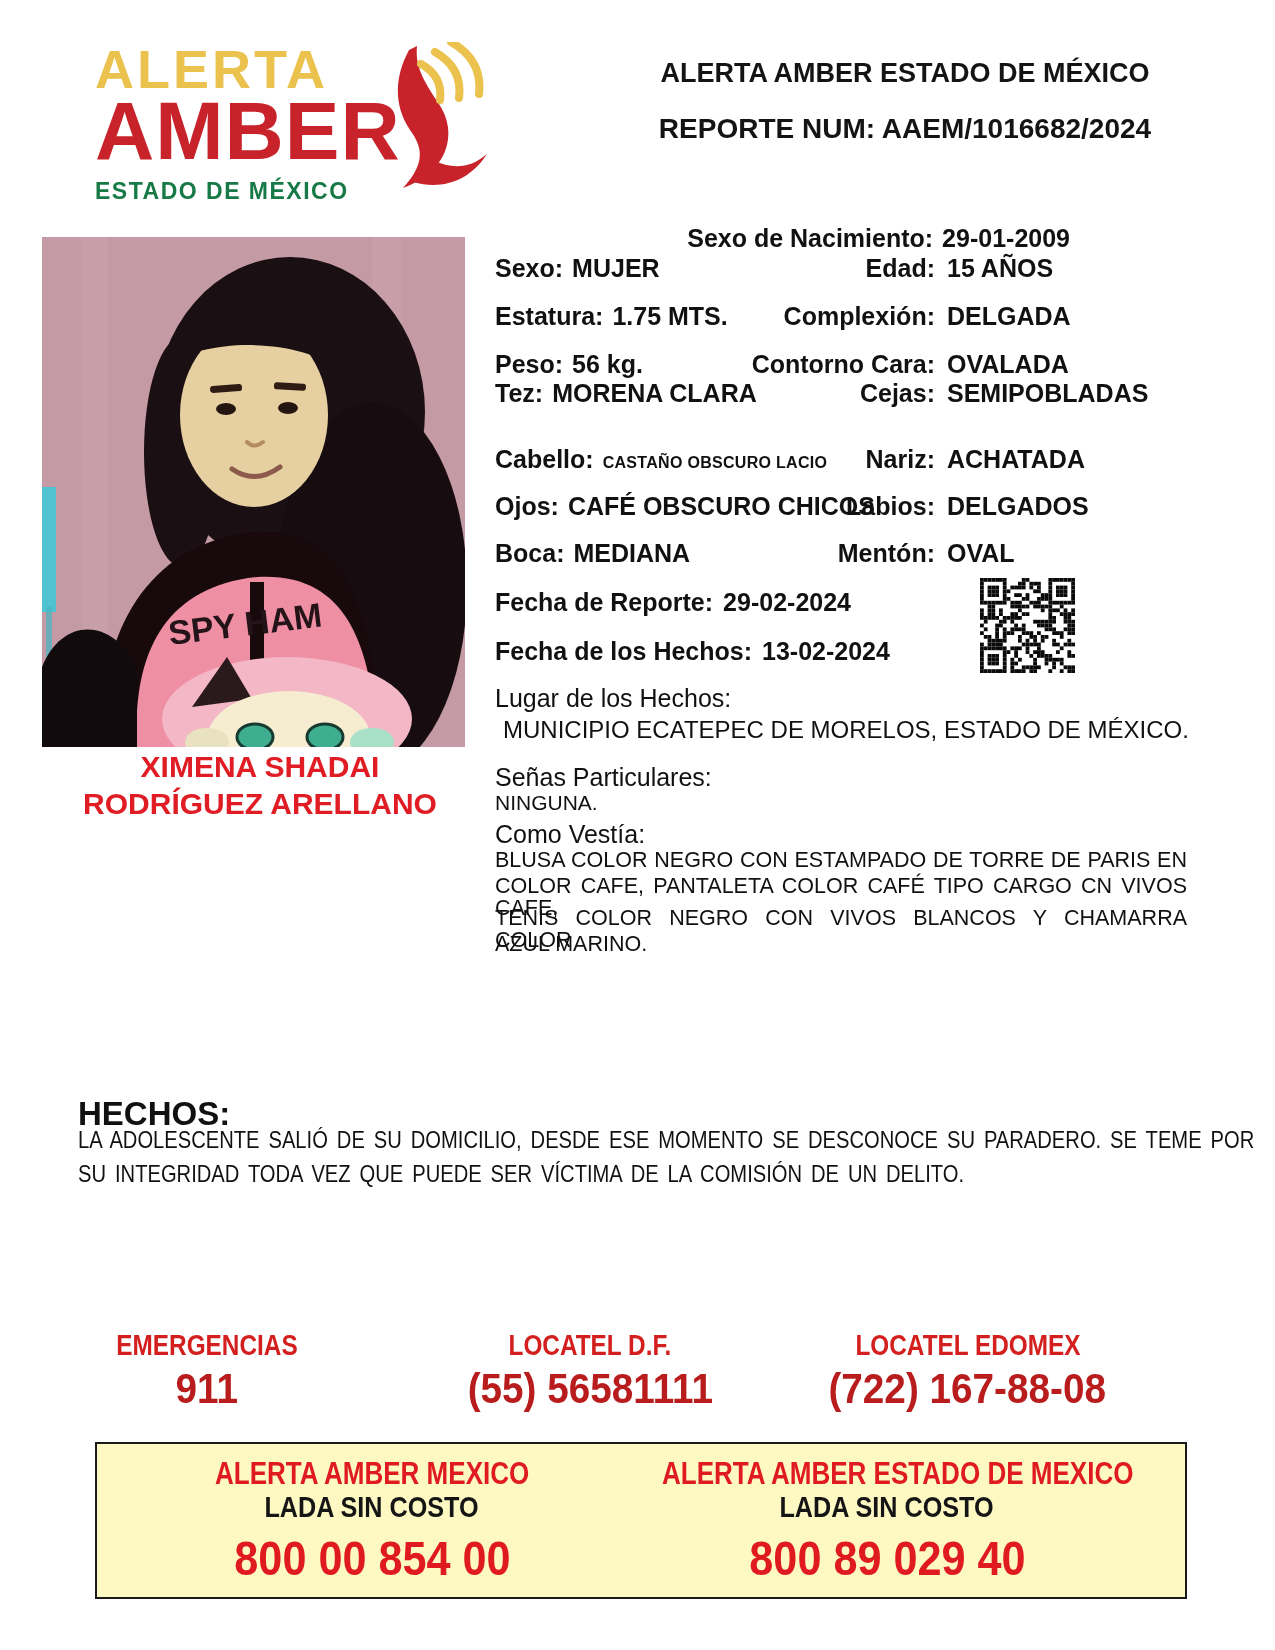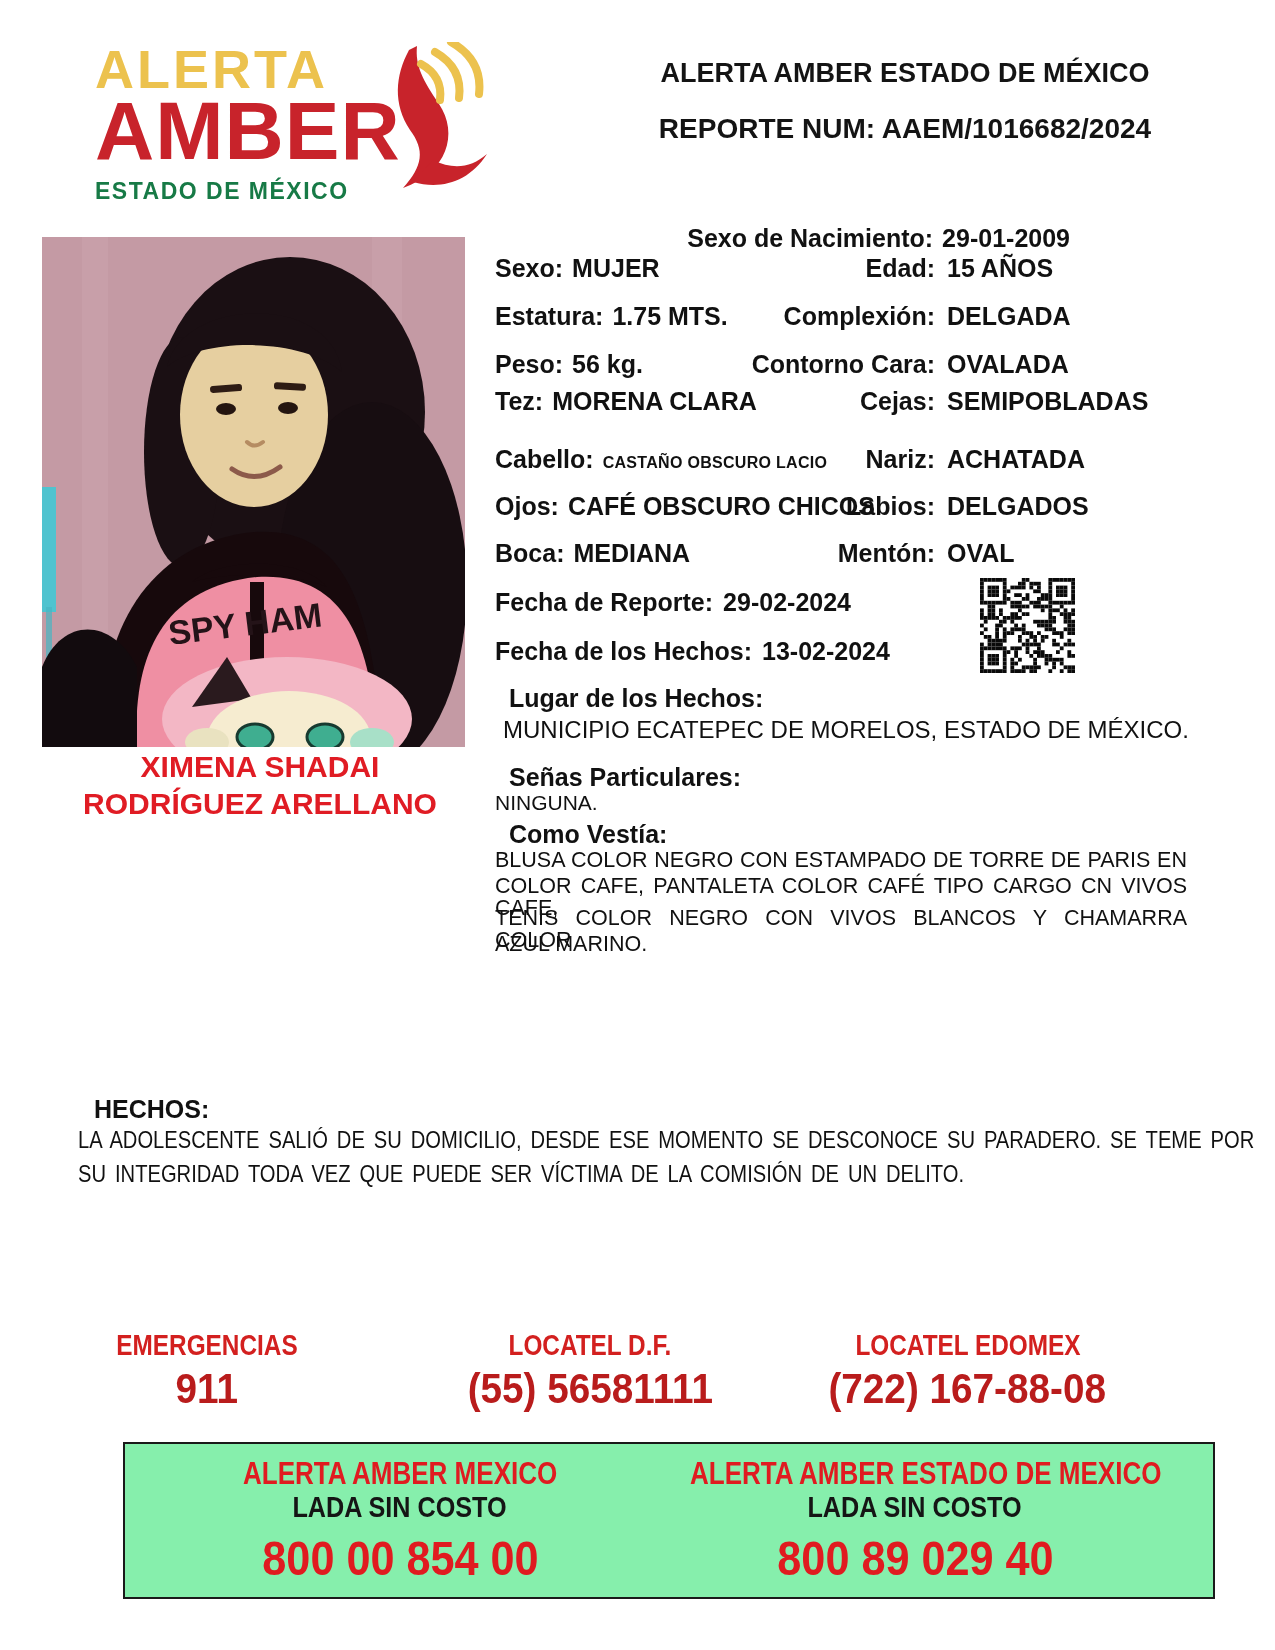--- a/index.html
+++ b/index.html
@@ -25,41 +25,41 @@
 
   
   .birth{position:absolute;left:495px;top:224px;width:575px;text-align:right;font-weight:bold;font-size:25px;}
   .drow{position:absolute;left:495px;width:695px;font-weight:bold;font-size:25px;line-height:1.1;}
   .dv{margin-left:9px;}
   .dv.small{font-size:16px;letter-spacing:0.3px;}
   .rl{position:absolute;left:205px;width:235px;text-align:right;display:inline-block;}
   .rv{position:absolute;left:452px;}
   .daterow{position:absolute;left:495px;font-weight:bold;font-size:25px;}
   .daterow .dv{margin-left:10px;}
-  .seclabel{position:absolute;left:509px;font-weight:bold;font-size:25px;}
+  .seclabel{position:absolute;left:495px;font-weight:normal;font-size:25px;}
   .place-value{position:absolute;left:503px;top:716px;width:690px;font-size:24px;white-space:nowrap;}
   .marks-value{position:absolute;left:495px;top:791px;font-size:21px;}
   .clothes{position:absolute;left:495px;width:692px;font-size:21.5px;line-height:1;}
   .just{text-align:justify;text-align-last:justify;}
   .qr{position:absolute;left:980px;top:578px;width:95px;height:95px;}
 
   
-  .hechos-label{position:absolute;left:94px;top:1095px;font-weight:bold;font-size:25px;}
+  .hechos-label{position:absolute;left:78px;top:1095px;font-weight:bold;font-size:33px;}
   .hechos-line{position:absolute;left:78px;width:1130px;font-size:24px;}
   .cond{display:inline-block;transform:scaleX(0.84);transform-origin:0 50%;white-space:nowrap;word-spacing:4px;}
 
   
   .contact{position:absolute;text-align:center;}
   .contact-label{color:#d3201f;font-weight:bold;font-size:29px;line-height:1;}
   .contact-number{color:#b91c1c;font-weight:bold;font-size:43px;line-height:1;margin-top:7px;}
   .condc{display:inline-block;transform:scaleX(0.84);transform-origin:50% 50%;white-space:nowrap;}
   .condn{display:inline-block;transform:scaleX(0.9);transform-origin:50% 50%;white-space:nowrap;}
 
   
-  .hotbox{position:absolute;left:95px;top:1442px;width:1088px;height:153px;border:2px solid #1a1a1a;background:#86efac;margin-left:28px;}
+  .hotbox{position:absolute;left:95px;top:1442px;width:1088px;height:153px;border:2px solid #1a1a1a;background:#fef9c3;}
   .hotcol{position:absolute;top:14px;text-align:center;}
   .hotcol1{left:35px;width:480px;}
   .hotcol2{left:520px;width:540px;}
   .hot-title{color:#e01b20;font-weight:bold;font-size:31px;line-height:1;}
   .hot-sub{color:#151515;font-weight:bold;font-size:30px;line-height:1;margin-top:3px;}
   .hot-number{color:#e01b20;font-weight:bold;font-size:48px;line-height:1;margin-top:13px;}
 </style>
 </head>
 <body>
 
@@ -133,21 +133,21 @@
     <span class="rl">Edad:</span><span class="rv">15 AÑOS</span>
   </div>
   <div class="drow" style="top:303px">
     <span>Estatura:</span><span class="dv">1.75 MTS.</span>
     <span class="rl">Complexión:</span><span class="rv">DELGADA</span>
   </div>
   <div class="drow" style="top:351px">
     <span>Peso:</span><span class="dv">56 kg.</span>
     <span class="rl">Contorno Cara:</span><span class="rv">OVALADA</span>
   </div>
-  <div class="drow" style="top:388px">
+  <div class="drow" style="top:380px">
     <span>Tez:</span><span class="dv">MORENA CLARA</span>
     <span class="rl">Cejas:</span><span class="rv">SEMIPOBLADAS</span>
   </div>
   <div class="drow" style="top:446px">
     <span>Cabello:</span><span class="dv small">CASTAÑO OBSCURO LACIO</span>
     <span class="rl">Nariz:</span><span class="rv">ACHATADA</span>
   </div>
   <div class="drow" style="top:493px">
     <span>Ojos:</span><span class="dv">CAFÉ OBSCURO CHICOS</span>
     <span class="rl">Labios:</span><span class="rv">DELGADOS</span>

